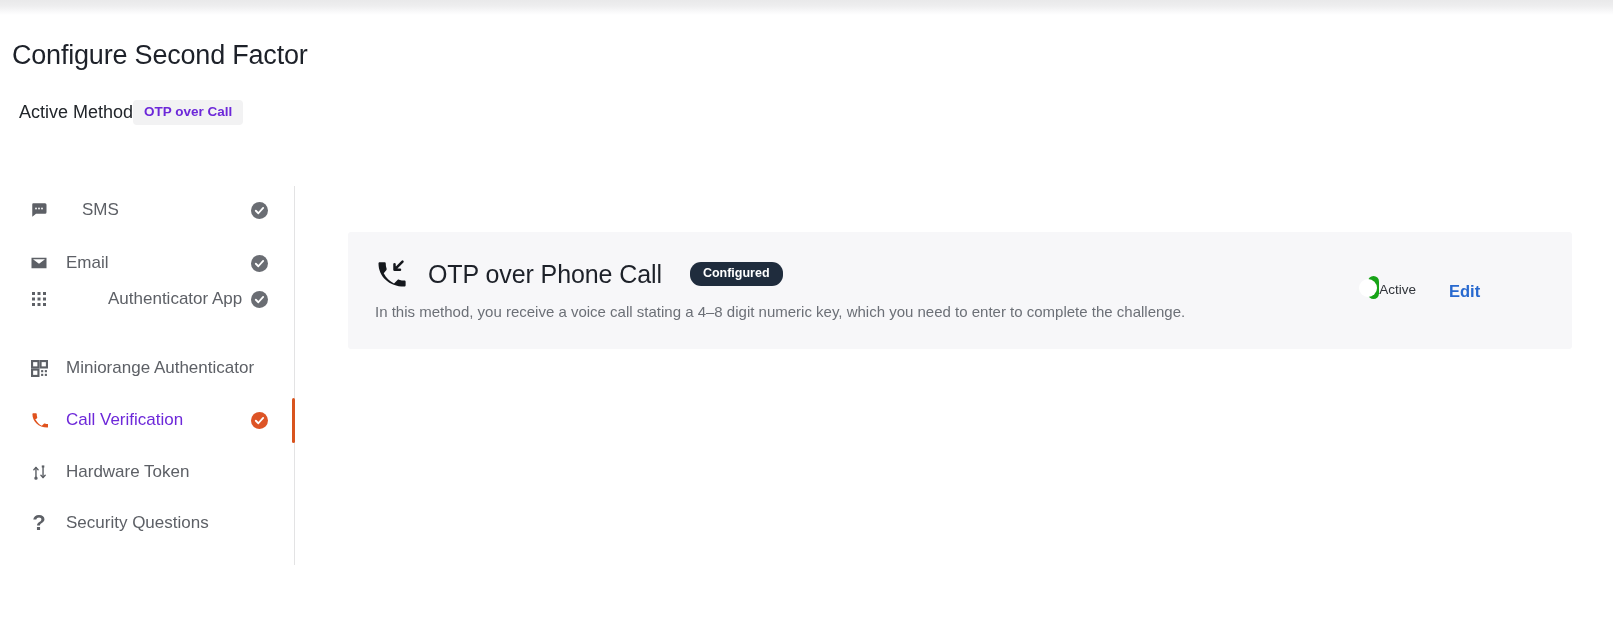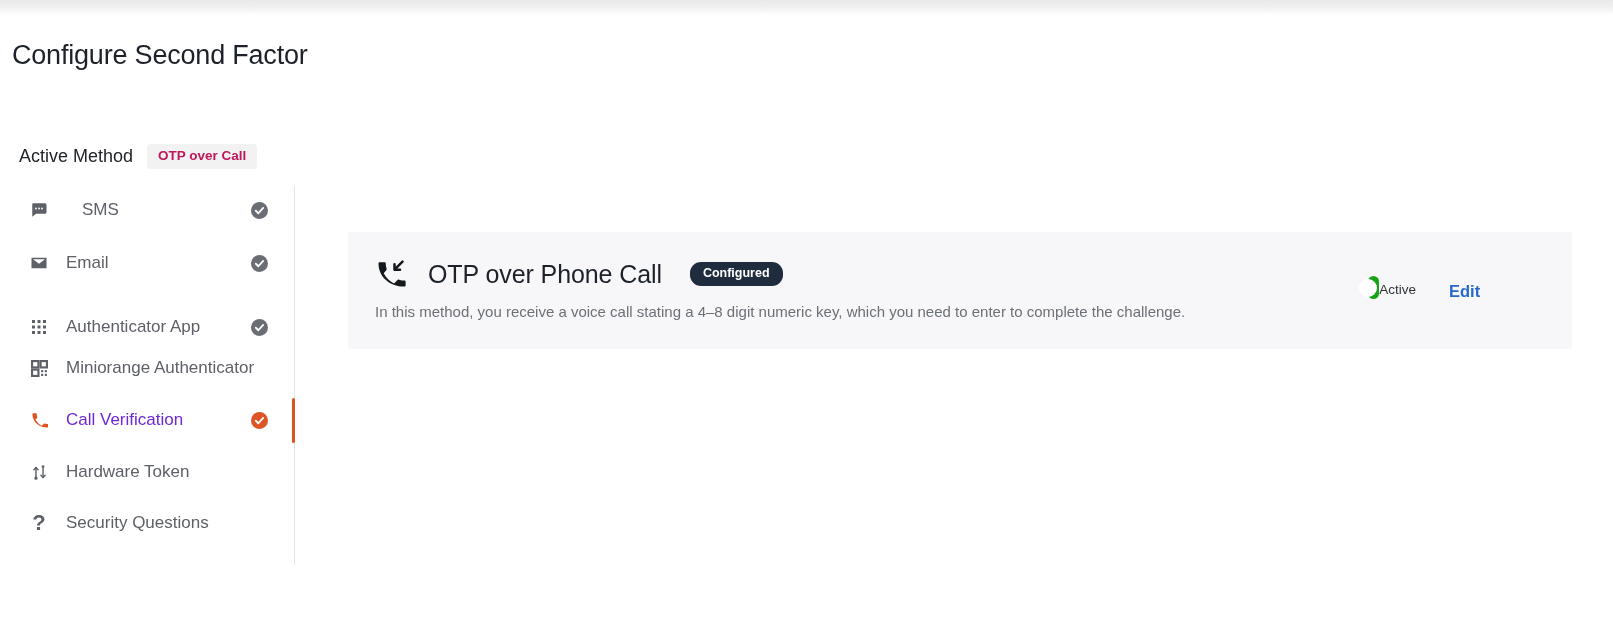--- a/index.html
+++ b/index.html
@@ -39,36 +39,35 @@
     white-space: nowrap;
   }
 
   
   .active-method-row {
     position: absolute;
     left: 19px;
     top: 100px;
     display: flex;
     align-items: center;
-    gap: 14px;
-    margin-top: 44px;
+    gap: 0;
   }
   .active-method-label {
     font-size: 18px;
     color: #22262b;
     font-weight: 400;
     white-space: nowrap;
   }
   .active-method-chip {
     background: #f2f2f3;
     border-radius: 4px;
     padding: 5px 11px 6px 11px;
     font-size: 13.5px;
     font-weight: 700;
-    color: #be185d;
+    color: #6d28d9;
     white-space: nowrap;
     line-height: 1;
   }
 
   
   .sidebar {
     position: absolute;
     left: 0;
     top: 186px;
     width: 296px;
@@ -276,21 +275,21 @@
         </svg>
       </span>
       <span class="nav-label">Email</span>
       <span class="nav-check">
         <svg width="11" height="11" viewBox="0 0 24 24" fill="none" stroke="#ffffff" stroke-width="4" stroke-linecap="round" stroke-linejoin="round">
             <path d="M4 12.5l5.5 5.5L20 6.5"></path>
           </svg>
       </span>
     </div>
 
-    <div class="nav-item" style="top:124px;">
+    <div class="nav-item" style="top:96px;gap:42px;">
       <span class="nav-icon">
         <svg width="16" height="16" viewBox="0 0 16 16" fill="currentColor">
           <rect x="1" y="1" width="3" height="3"></rect>
             <rect x="6.5" y="1" width="3" height="3"></rect>
             <rect x="12" y="1" width="3" height="3"></rect>
           <rect x="1" y="6.5" width="3" height="3"></rect>
             <rect x="6.5" y="6.5" width="3" height="3"></rect>
             <rect x="12" y="6.5" width="3" height="3"></rect>
           <rect x="1" y="12" width="3" height="3"></rect>
             <rect x="6.5" y="12" width="3" height="3"></rect>

